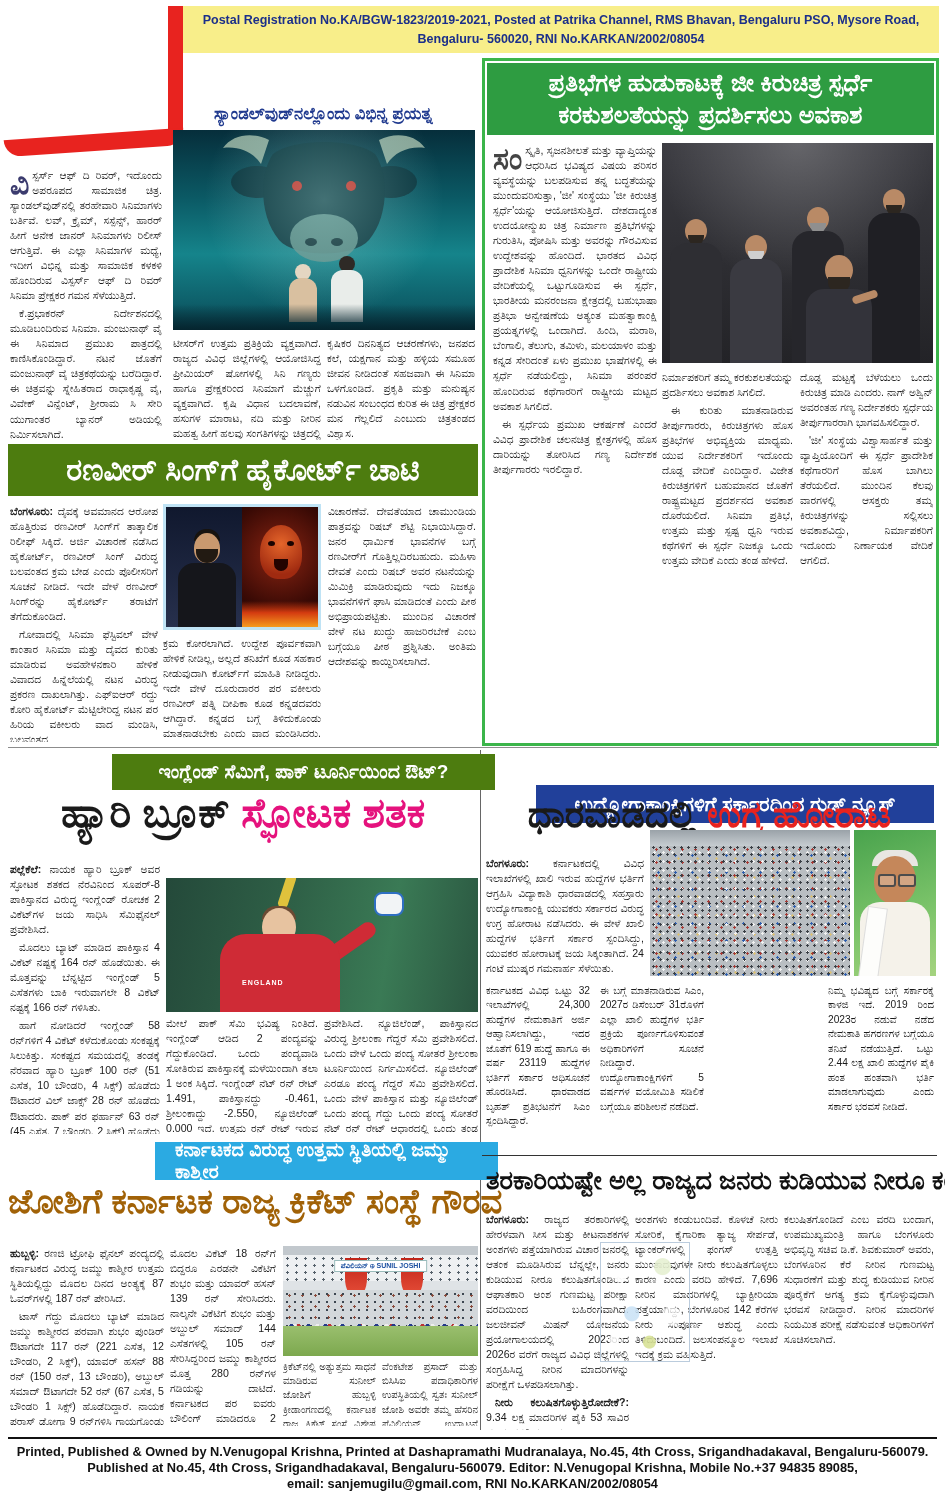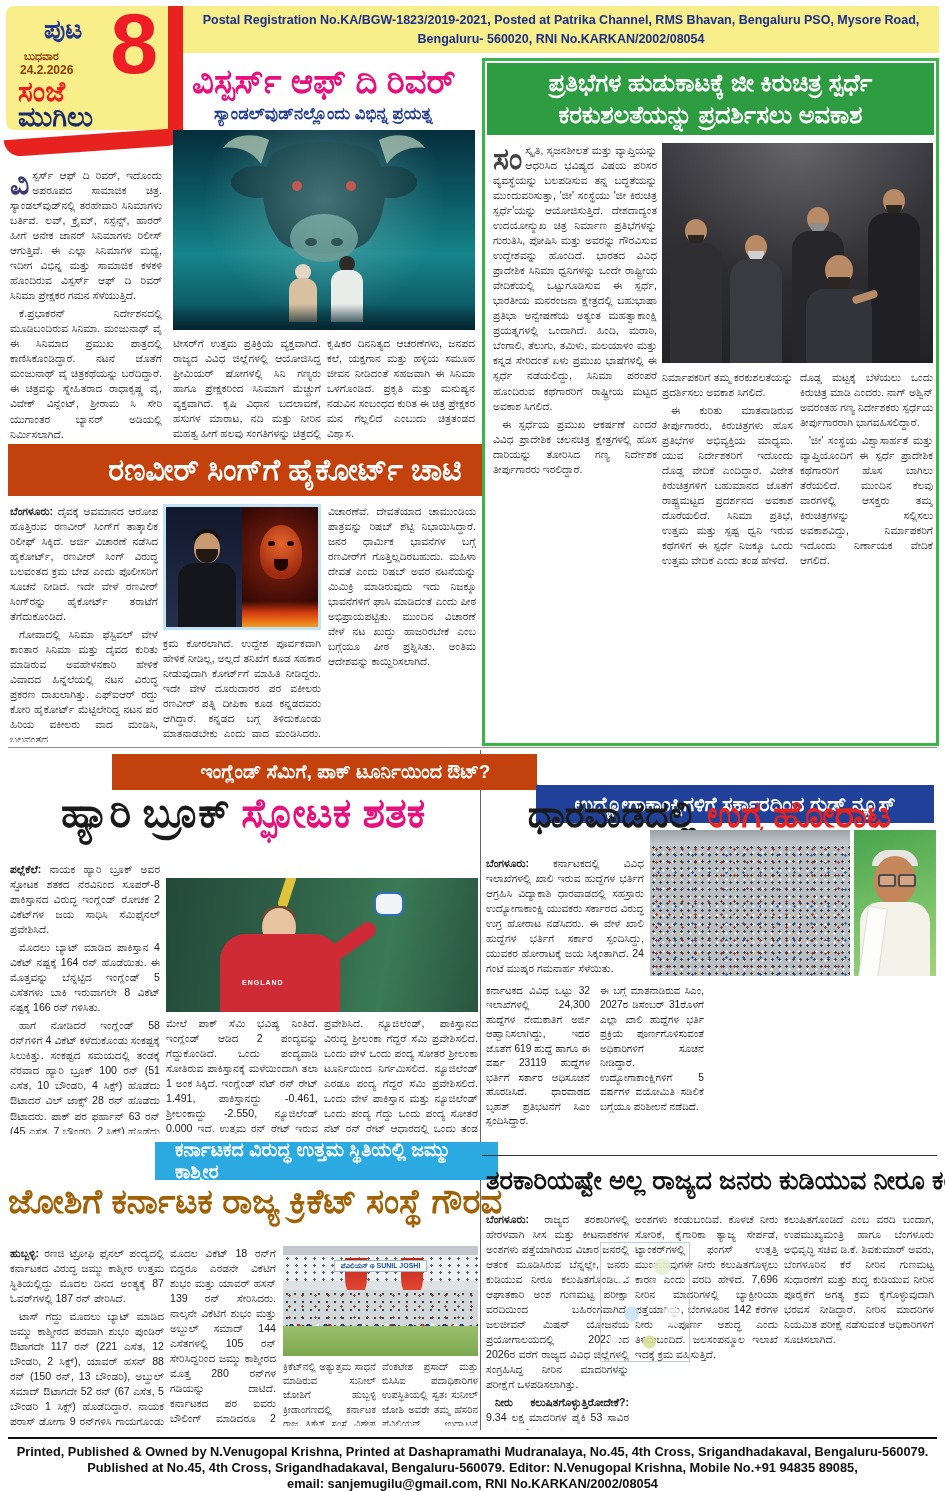--- a/index.html
+++ b/index.html
@@ -31,22 +31,22 @@
   
   .a1-head{position:absolute;left:192px;top:62px;width:286px;font-size:34px;font-weight:800;color:#e5127d;}
   .a1-sub{position:absolute;left:214px;top:104px;width:264px;font-size:16.5px;font-weight:bold;color:#203a8f;}
   .poster{background:linear-gradient(180deg,#062e3b 0%,#0b5b66 35%,#15848b 62%,#0a4a57 100%);}
   .poster .mist{position:absolute;inset:0;background:radial-gradient(circle at 50% 35%,rgba(180,230,225,.35),transparent 60%);}
   .poster .ground{position:absolute;left:0;bottom:0;width:100%;height:26px;background:linear-gradient(180deg,transparent,#05242e);}
   .pperson{position:absolute;bottom:8px;}
   .pp-head{width:16px;height:16px;border-radius:50%;margin:0 auto;}
   .pp-body{width:28px;height:44px;border-radius:12px 12px 0 0;margin-top:-2px;}
   
-  .banner-red{position:absolute;background:#c2410c;color:#fff;display:flex;align-items:center;justify-content:center;
-              font-weight:800;padding-left:42px;}
+  .banner-red{position:absolute;background:#4d7c0f;color:#fff;display:flex;align-items:center;justify-content:center;
+              font-weight:800;}
   .rphoto{border:3px solid #bfe3f5;background:#111;display:flex;}
   .rp-left{width:50%;height:100%;background:linear-gradient(180deg,#10182e,#27304d);position:relative;}
   .rp-right{width:50%;height:100%;background:radial-gradient(circle at 50% 40%,#8a2412,#3a0a05 65%,#160302);position:relative;}
   .rv-head{position:absolute;left:28px;top:26px;width:26px;height:30px;border-radius:50% 50% 45% 45%;background:#c9996f;}
   .rv-hair{position:absolute;left:28px;top:22px;width:26px;height:12px;border-radius:12px 12px 0 0;background:#17130f;}
   .rv-beard{position:absolute;left:30px;top:42px;width:22px;height:14px;border-radius:0 0 12px 12px;background:#221a12;}
   .rv-body{position:absolute;left:12px;top:56px;width:58px;height:66px;border-radius:16px 16px 0 0;background:#15161b;}
   .demon-face{position:absolute;left:18px;top:18px;width:42px;height:54px;border-radius:50% 50% 42% 42%;
               background:radial-gradient(circle at 50% 35%,#e4652a,#a02a10 75%);}
   .demon-eye{position:absolute;width:7px;height:5px;border-radius:50%;background:#1a0300;top:16px;}
@@ -128,36 +128,27 @@
   
   .footer-rule{position:absolute;left:8px;width:929px;height:2px;background:#111;}
   .footer-line{position:absolute;left:0;width:945px;text-align:center;font-size:12.8px;font-weight:bold;color:#111;}
   .vline{position:absolute;background:#666;}
 </style>
 </head>
 <body>
 
 <div class="page">
 
-  <div class="masthead">
-    <span class="m-page-label">ಪುಟ</span>
-    <span class="m-number">8</span>
-    <span class="m-day">ಬುಧವಾರ</span>
-    <span class="m-date">24.2.2026</span>
-    <span class="m-name1">ಸಂಜೆ</span>
-    <span class="m-name2">ಮುಗಿಲು</span>
-  </div>
   <div class="red-bar"></div>
   <div class="red-swoosh"></div>
   <div class="postal-strip">
     <div>Postal Registration No.KA/BGW-1823/2019-2021, Posted at Patrika Channel, RMS Bhavan, Bengaluru PSO, Mysore Road,</div>
     <div>Bengaluru- 560020, RNI No.KARKAN/2002/08054</div>
   </div>
 
-  <div class="a1-head">ವಿಸ್ಪರ್ಸ್ ಆಫ್ ದಿ ರಿವರ್</div>
   <div class="a1-sub">ಸ್ಯಾಂಡಲ್‌ವುಡ್‌ನಲ್ಲೊಂದು ವಿಭಿನ್ನ ಪ್ರಯತ್ನ</div>
 
   <div class="photo poster" style="left:173px;top:130px;width:302px;height:200px;">
     <div class="mist"></div>
     <svg width="302" height="200" viewBox="0 0 302 200">
       <path d="M96 10 C80 2 60 4 50 18 C66 16 80 22 88 34 Z" fill="#9fb9a6" opacity=".85"></path>
       <path d="M206 10 C222 2 242 4 252 18 C236 16 222 22 214 34 Z" fill="#9fb9a6" opacity=".85"></path>
       <ellipse cx="84" cy="52" rx="26" ry="16" fill="#07333c"></ellipse>
       <ellipse cx="218" cy="52" rx="26" ry="16" fill="#07333c"></ellipse>
       <path d="M100 24 C120 8 182 8 202 24 C216 44 216 86 196 110 C180 128 122 128 106 110 C86 86 86 44 100 24 Z" fill="#06323a"></path>
@@ -320,20 +311,23 @@
     <div class="sd-glasses r"></div>
     <div class="sd-body"></div>
     <div class="sd-shawl"></div>
   </div>
   <div class="col" style="left:486px;top:984px;width:104px;height:164px;font-size:10.2px;">
     <p>ಕರ್ನಾಟಕದ ವಿವಿಧ ಒಟ್ಟು 32 ಇಲಾಖೆಗಳಲ್ಲಿ 24,300 ಹುದ್ದೆಗಳ ನೇಮಕಾತಿಗೆ ಅರ್ಜಿ ಆಹ್ವಾನಿಸಲಾಗಿದ್ದು, ಇದರ ಜೊತೆಗೆ 619 ಹುದ್ದೆ ಹಾಗೂ ಈ ವರ್ಷ 23119 ಹುದ್ದೆಗಳ ಭರ್ತಿಗೆ ಸರ್ಕಾರ ಅಧಿಸೂಚನೆ ಹೊರಡಿಸಿದೆ. ಧಾರವಾಡದ ಬೃಹತ್ ಪ್ರತಿಭಟನೆಗೆ ಸಿಎಂ ಸ್ಪಂದಿಸಿದ್ದಾರೆ.</p>
   </div>
   <div class="col" style="left:600px;top:984px;width:104px;height:164px;font-size:10.2px;">
     <p>ಈ ಬಗ್ಗೆ ಮಾತನಾಡಿರುವ ಸಿಎಂ, 2027ರ ಡಿಸೆಂಬರ್ 31ರೊಳಗೆ ಎಲ್ಲಾ ಖಾಲಿ ಹುದ್ದೆಗಳ ಭರ್ತಿ ಪ್ರಕ್ರಿಯೆ ಪೂರ್ಣಗೊಳಿಸುವಂತೆ ಅಧಿಕಾರಿಗಳಿಗೆ ಸೂಚನೆ ನೀಡಿದ್ದಾರೆ. ಉದ್ಯೋಗಾಕಾಂಕ್ಷಿಗಳಿಗೆ 5 ವರ್ಷಗಳ ವಯೋಮಿತಿ ಸಡಿಲಿಕೆ ಬಗ್ಗೆಯೂ ಪರಿಶೀಲನೆ ನಡೆದಿದೆ.</p>
   </div>
+  <div class="col" style="left:828px;top:984px;width:106px;height:164px;font-size:10.2px;">
+    <p>ನಿಮ್ಮ ಭವಿಷ್ಯದ ಬಗ್ಗೆ ಸರ್ಕಾರಕ್ಕೆ ಕಾಳಜಿ ಇದೆ. 2019 ರಿಂದ 2023ರ ನಡುವೆ ನಡೆದ ನೇಮಕಾತಿ ಹಗರಣಗಳ ಬಗ್ಗೆಯೂ ತನಿಖೆ ನಡೆಯುತ್ತಿದೆ. ಒಟ್ಟು 2.44 ಲಕ್ಷ ಖಾಲಿ ಹುದ್ದೆಗಳ ಪೈಕಿ ಹಂತ ಹಂತವಾಗಿ ಭರ್ತಿ ಮಾಡಲಾಗುವುದು ಎಂದು ಸರ್ಕಾರ ಭರವಸೆ ನೀಡಿದೆ.</p>
+  </div>
 
   <div class="banner-cyan" style="left:155px;top:1142px;width:323px;height:38px;font-size:19px;padding-left:20px;">
     <span>ಕರ್ನಾಟಕದ ವಿರುದ್ಧ ಉತ್ತಮ ಸ್ಥಿತಿಯಲ್ಲಿ ಜಮ್ಮು ಕಾಶ್ಮೀರ</span>
   </div>
   <div class="ksca-head">
     <span>ಜೋಶಿಗೆ ಕರ್ನಾಟಕ ರಾಜ್ಯ ಕ್ರಿಕೆಟ್ ಸಂಸ್ಥೆ ಗೌರವ</span>
   </div>
   <div class="col" style="left:10px;top:1246px;width:154px;height:180px;">
     <p><b class="lead">ಹುಬ್ಬಳ್ಳಿ:</b> <span>ರಣಜಿ ಟ್ರೋಫಿ ಫೈನಲ್ ಪಂದ್ಯದಲ್ಲಿ ಕರ್ನಾಟಕದ ವಿರುದ್ಧ ಜಮ್ಮು ಕಾಶ್ಮೀರ ಉತ್ತಮ ಸ್ಥಿತಿಯಲ್ಲಿದ್ದು ಮೊದಲ ದಿನದ ಅಂತ್ಯಕ್ಕೆ 87 ಓವರ್‌ಗಳಲ್ಲಿ 187 ರನ್ ಪೇರಿಸಿದೆ.</span></p>
     <p>ಟಾಸ್ ಗೆದ್ದು ಮೊದಲು ಬ್ಯಾಟ್ ಮಾಡಿದ ಜಮ್ಮು ಕಾಶ್ಮೀರದ ಪರವಾಗಿ ಶುಭಂ ಪುಂಡಿರ್ ಔಟಾಗದೇ 117 ರನ್ (221 ಎಸೆತ, 12 ಬೌಂಡರಿ, 2 ಸಿಕ್ಸ್), ಯಾವರ್ ಹಸನ್ 88 ರನ್ (150 ರನ್, 13 ಬೌಂಡರಿ), ಅಬ್ದುಲ್ ಸಮಾದ್ ಔಟಾಗದೇ 52 ರನ್ (67 ಎಸೆತ, 5 ಬೌಂಡರಿ 1 ಸಿಕ್ಸ್) ಹೊಡೆದಿದ್ದಾರೆ. ನಾಯಕ ಪರಾಸ್ ಡೋಗ್ರಾ 9 ರನ್‌ಗಳಿಸಿ ಗಾಯಗೊಂಡು ನಿವೃತ್ತಿಯಾಗಿದ್ದಾರೆ.</p>
@@ -369,16 +363,16 @@
   <div class="col" style="left:635px;top:1212px;width:143px;height:218px;">
     <p>ಅಂಶಗಳು ಕಂಡುಬಂದಿವೆ. ಕೊಳಚೆ ನೀರು ಸೋರಿಕೆ, ಕೈಗಾರಿಕಾ ತ್ಯಾಜ್ಯ ಸೇರ್ಪಡೆ, ಟ್ಯಾಂಕರ್‌ಗಳಲ್ಲಿ ಫಂಗಸ್ ಉತ್ಪತ್ತಿ ಮುಂತಾದವುಗಳೇ ನೀರು ಕಲುಷಿತಗೊಳ್ಳಲು ಕಾರಣ ಎಂದು ವರದಿ ಹೇಳಿದೆ. 7,696 ನೀರಿನ ಮಾದರಿಗಳಲ್ಲಿ ಬ್ಯಾಕ್ಟೀರಿಯಾ ಪತ್ತೆಯಾಗಿದ್ದು, ಬೆಂಗಳೂರಿನ 142 ಕೆರೆಗಳ ನೀರು ಸಂಪೂರ್ಣ ಅಶುದ್ಧ ಎಂದು ತಿಳಿದುಬಂದಿದೆ. ಜಲಸಂಪನ್ಮೂಲ ಇಲಾಖೆ ಇದಕ್ಕೆ ಕ್ರಮ ವಹಿಸುತ್ತಿದೆ.</p>
   </div>
   <div class="photo glass" style="left:600px;top:1242px;width:88px;height:118px;"></div>
   <div class="col" style="left:784px;top:1212px;width:150px;height:218px;">
     <p>ಕಲುಷಿತಗೊಂಡಿದೆ ಎಂಬ ವರದಿ ಬಂದಾಗ, ಉಪಮುಖ್ಯಮಂತ್ರಿ ಹಾಗೂ ಬೆಂಗಳೂರು ಅಭಿವೃದ್ಧಿ ಸಚಿವ ಡಿ.ಕೆ. ಶಿವಕುಮಾರ್ ಅವರು, ಬೆಂಗಳೂರಿನ ಕೆರೆ ನೀರಿನ ಗುಣಮಟ್ಟ ಸುಧಾರಣೆಗೆ ಮತ್ತು ಶುದ್ಧ ಕುಡಿಯುವ ನೀರಿನ ಪೂರೈಕೆಗೆ ಅಗತ್ಯ ಕ್ರಮ ಕೈಗೊಳ್ಳುವುದಾಗಿ ಭರವಸೆ ನೀಡಿದ್ದಾರೆ. ನೀರಿನ ಮಾದರಿಗಳ ನಿಯಮಿತ ಪರೀಕ್ಷೆ ನಡೆಸುವಂತೆ ಅಧಿಕಾರಿಗಳಿಗೆ ಸೂಚಿಸಲಾಗಿದೆ.</p>
   </div>
 
   <div class="footer-rule" style="top:1437px;"></div>
   <div class="footer-line" style="top:1444px;">Printed, Published &amp; Owned by N.Venugopal Krishna, Printed at Dashapramathi Mudranalaya, No.45, 4th Cross, Srigandhadakaval, Bengaluru-560079.</div>
-  <div class="footer-line" style="top:1460px;">Published at No.45, 4th Cross, Srigandhadakaval, Bengaluru-560079. Editor: N.Venugopal Krishna, Mobile No.+91 94835 89085,</div>
+  <div class="footer-line" style="top:1460px;">Published at No.45, 4th Cross, Srigandhadakaval, Bengaluru-560079. Editor: N.Venugopal Krishna, Mobile No.+37 94835 89085,</div>
   <div class="footer-line" style="top:1476px;">email: sanjemugilu@gmail.com, RNI No.KARKAN/2002/08054</div>
 
 </div>
 
 </body></html>

